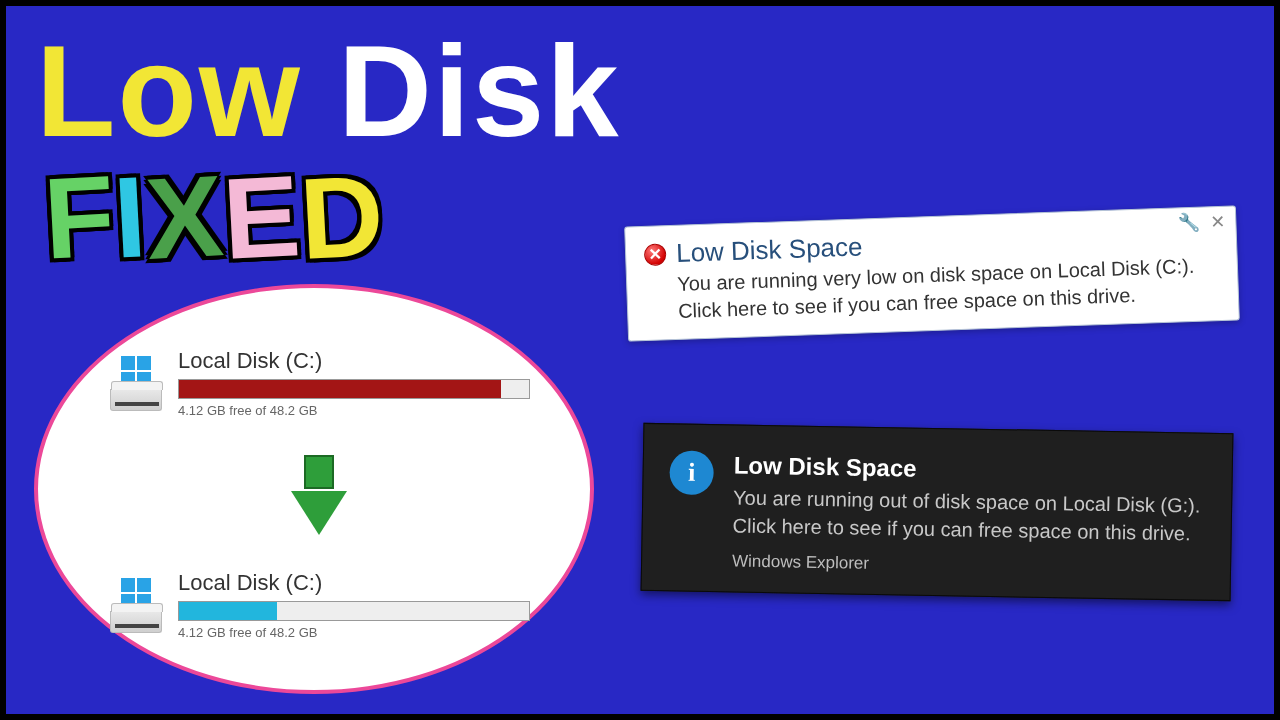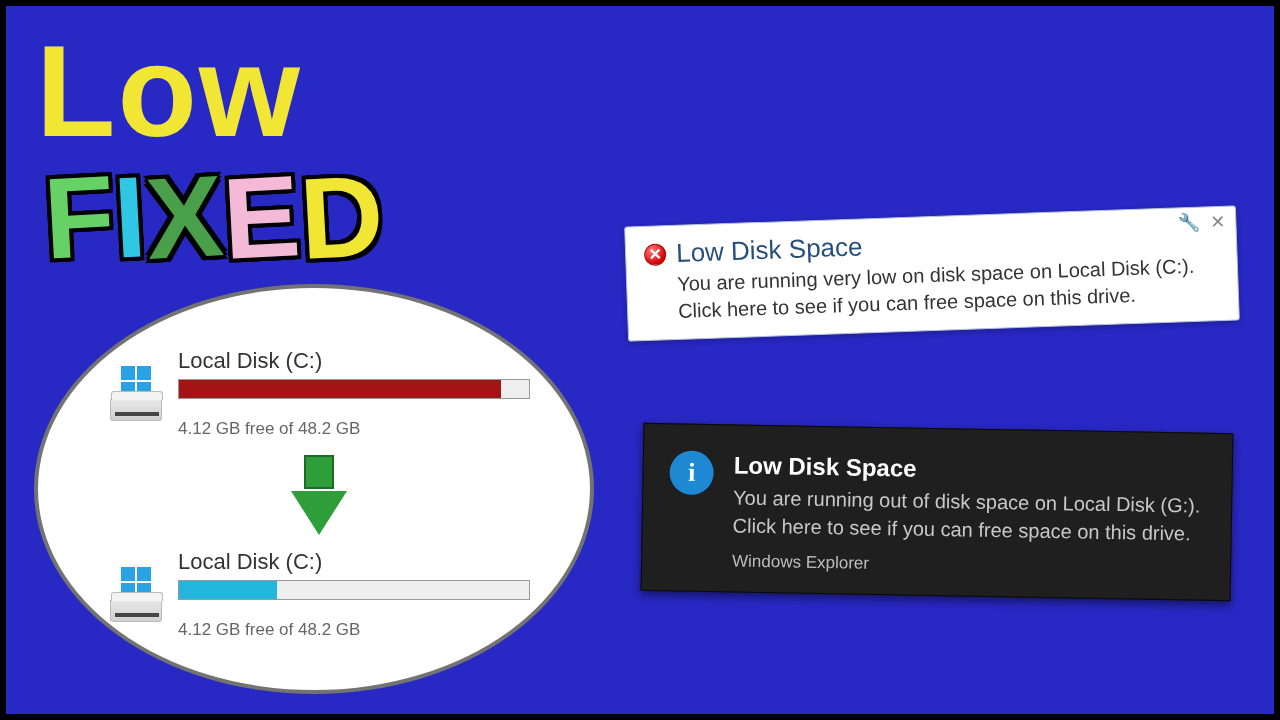--- a/index.html
+++ b/index.html
@@ -57,21 +57,21 @@
   .f5 { color: #f2e635; }
 
   
   .oval {
     position: absolute;
     left: 28px;
     top: 278px;
     width: 560px;
     height: 410px;
     background: #fff;
-    border: 4px solid #737373;
+    border: 4px solid #ec4899;
     border-radius: 50%;
     padding: 60px 60px 50px 70px;
     display: flex;
     flex-direction: column;
     justify-content: space-between;
     align-items: center;
   }
   .disk-row {
     width: 100%;
     display: flex;
@@ -133,23 +133,23 @@
     background: #eee;
     position: relative;
   }
   .bar-fill {
     position: absolute;
     left: 0; top: 0; bottom: 0;
   }
   .bar-fill.red  { background: #a31515; width: 92%; }
   .bar-fill.blue { background: #22b6dd; width: 28%; }
   .disk-sub {
-    font-size: 17px;
+    font-size: 13px;
     color: #666;
-    margin-top: 20px;
+    margin-top: 4px;
   }
   .arrow-down {
     width: 0; height: 0;
     border-left: 28px solid transparent;
     border-right: 28px solid transparent;
     border-top: 44px solid #2e9e3a;
     position: relative;
     margin: 4px auto 0;
   }
   .arrow-stem {
@@ -255,20 +255,21 @@
     font-size: 17px;
     color: #bdbdbd;
     margin-top: 12px;
   }
 </style>
 </head>
 <body>
 
 <div class="title-line">
   <span class="title-word yellow">Low</span>
+  <span class="title-word white">Disk</span>
 </div>
 
 <div class="fixed-word">
   <span class="f1">F</span>
   <span class="f2">I</span>
   <span class="f3">X</span>
   <span class="f4">E</span>
   <span class="f5">D</span>
 </div>
 

